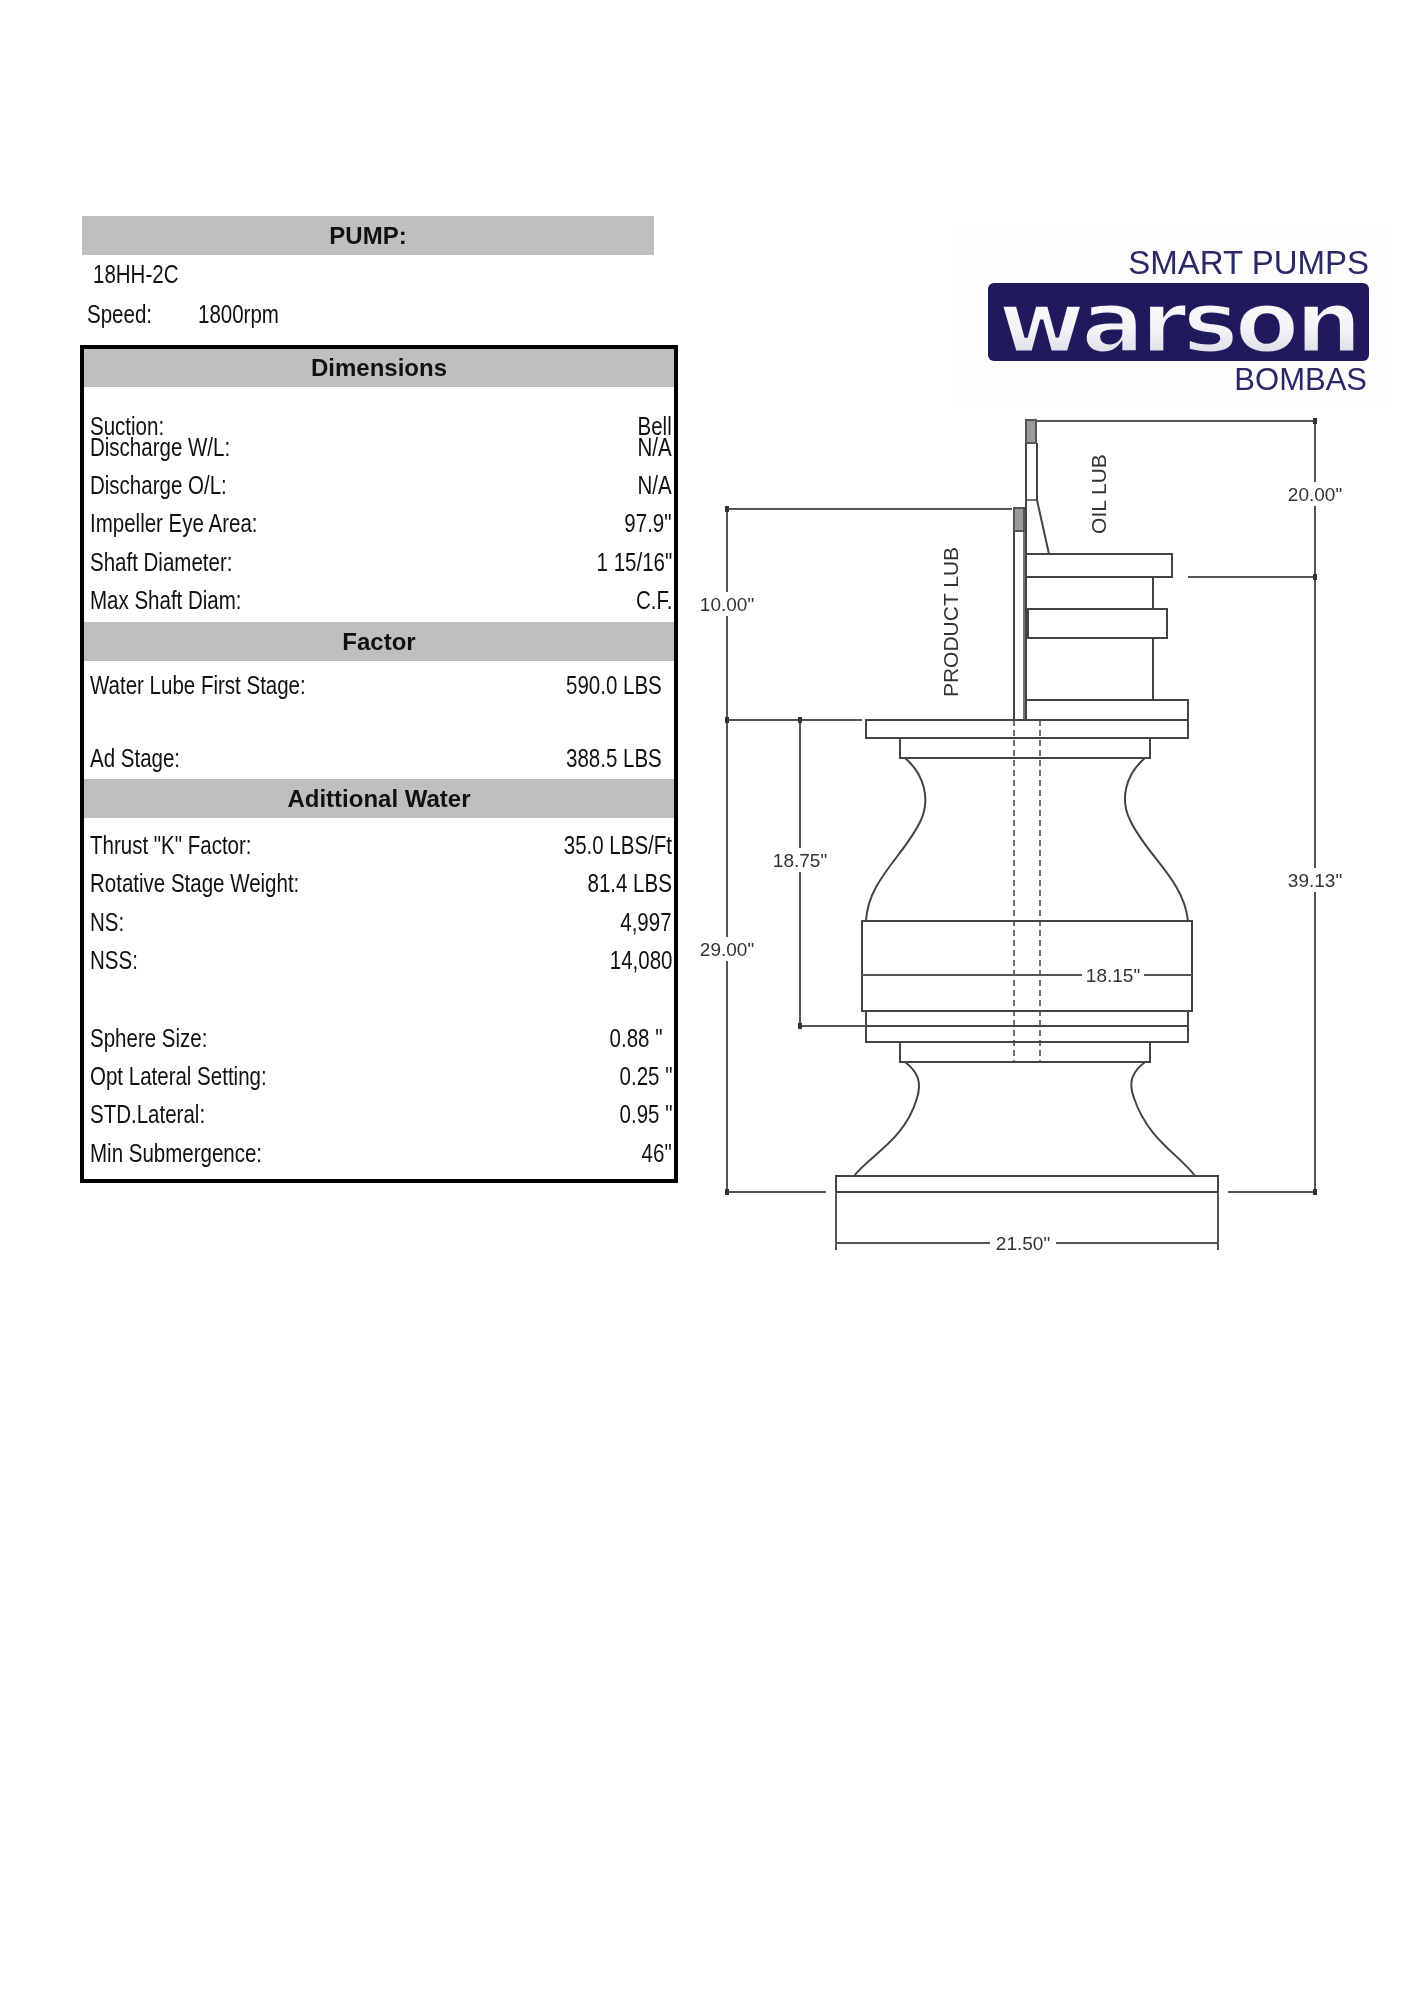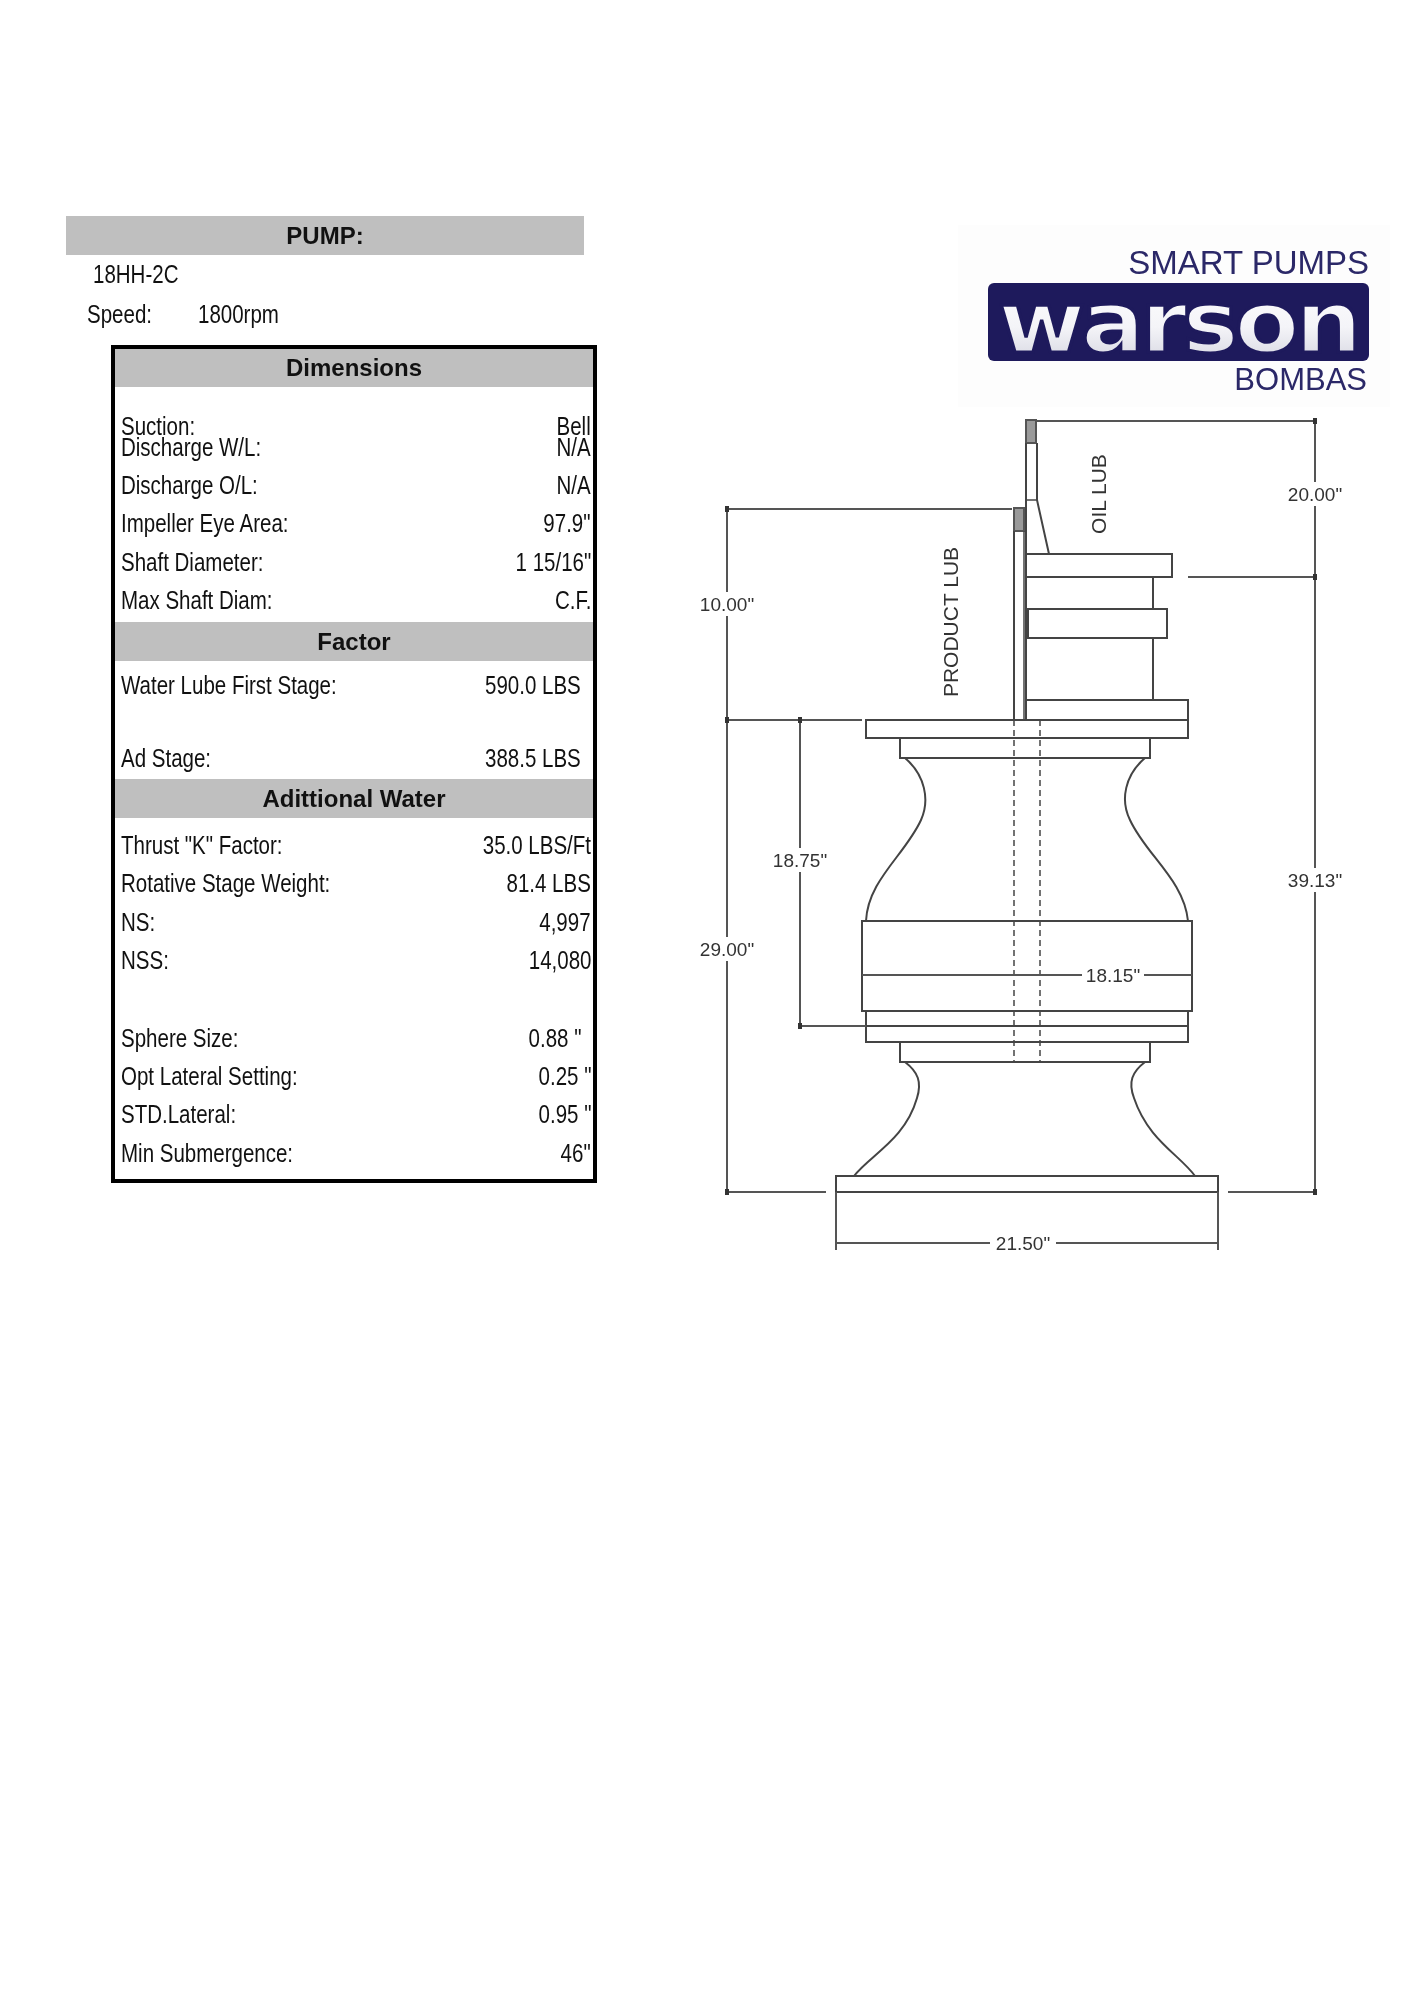--- a/index.html
+++ b/index.html
@@ -1,25 +1,25 @@
 <!DOCTYPE html>
 <html><head>
 <meta charset="utf-8">
 <style>
   html, body { margin: 0; padding: 0; background: #ffffff; }
   body { width: 1414px; height: 2000px; position: relative; overflow: hidden;
          font-family: "Liberation Sans Narrow", "Liberation Sans", sans-serif; color: #111; }
   .abs { position: absolute; }
-  .pump-header { left: 66px; top: 216px; width: 518px; height: 39px; background: #bfbfbf;
+  .pump-header { left: 82px; top: 216px; width: 572px; height: 39px; background: #bfbfbf;
     font-weight: bold; font-size: 24px; line-height: 39px; text-align: center; }
   .model { left: 93px; top: 258px; font-size: 25px; line-height: 32px; }
   .speed-label { left: 87px; top: 298px; font-size: 25px; line-height: 32px; }
   .speed-value { left: 198px; top: 298px; font-size: 25px; line-height: 32px; }
-  .spec-table { left: 80px; top: 345px; width: 486px; height: 838px; border: 4px solid #000;
-    box-sizing: border-box; margin-left: 31px; }
+  .spec-table { left: 80px; top: 345px; width: 598px; height: 838px; border: 4px solid #000;
+    box-sizing: border-box; }
   .sec-head { position: absolute; left: 0; right: 0; background: #bfbfbf; font-weight: bold;
     font-size: 24px; text-align: center; }
   .row { position: absolute; left: 3px; right: 2px; height: 34px; font-size: 25px; line-height: 34px; }
   .row .lbl { position: absolute; left: 3px; top: 0; white-space: nowrap; }
   .row .val { position: absolute; right: 0; top: 0; white-space: nowrap; }
   .row .val.inset { right: 10px; }
   .cond { transform: scaleX(0.82); transform-origin: left center; }
   .cond-r { transform: scaleX(0.82); transform-origin: right center; }
   .drawing { left: 0; top: 0; width: 1414px; height: 2000px; }
   .logo { left: 0; top: 0; }

